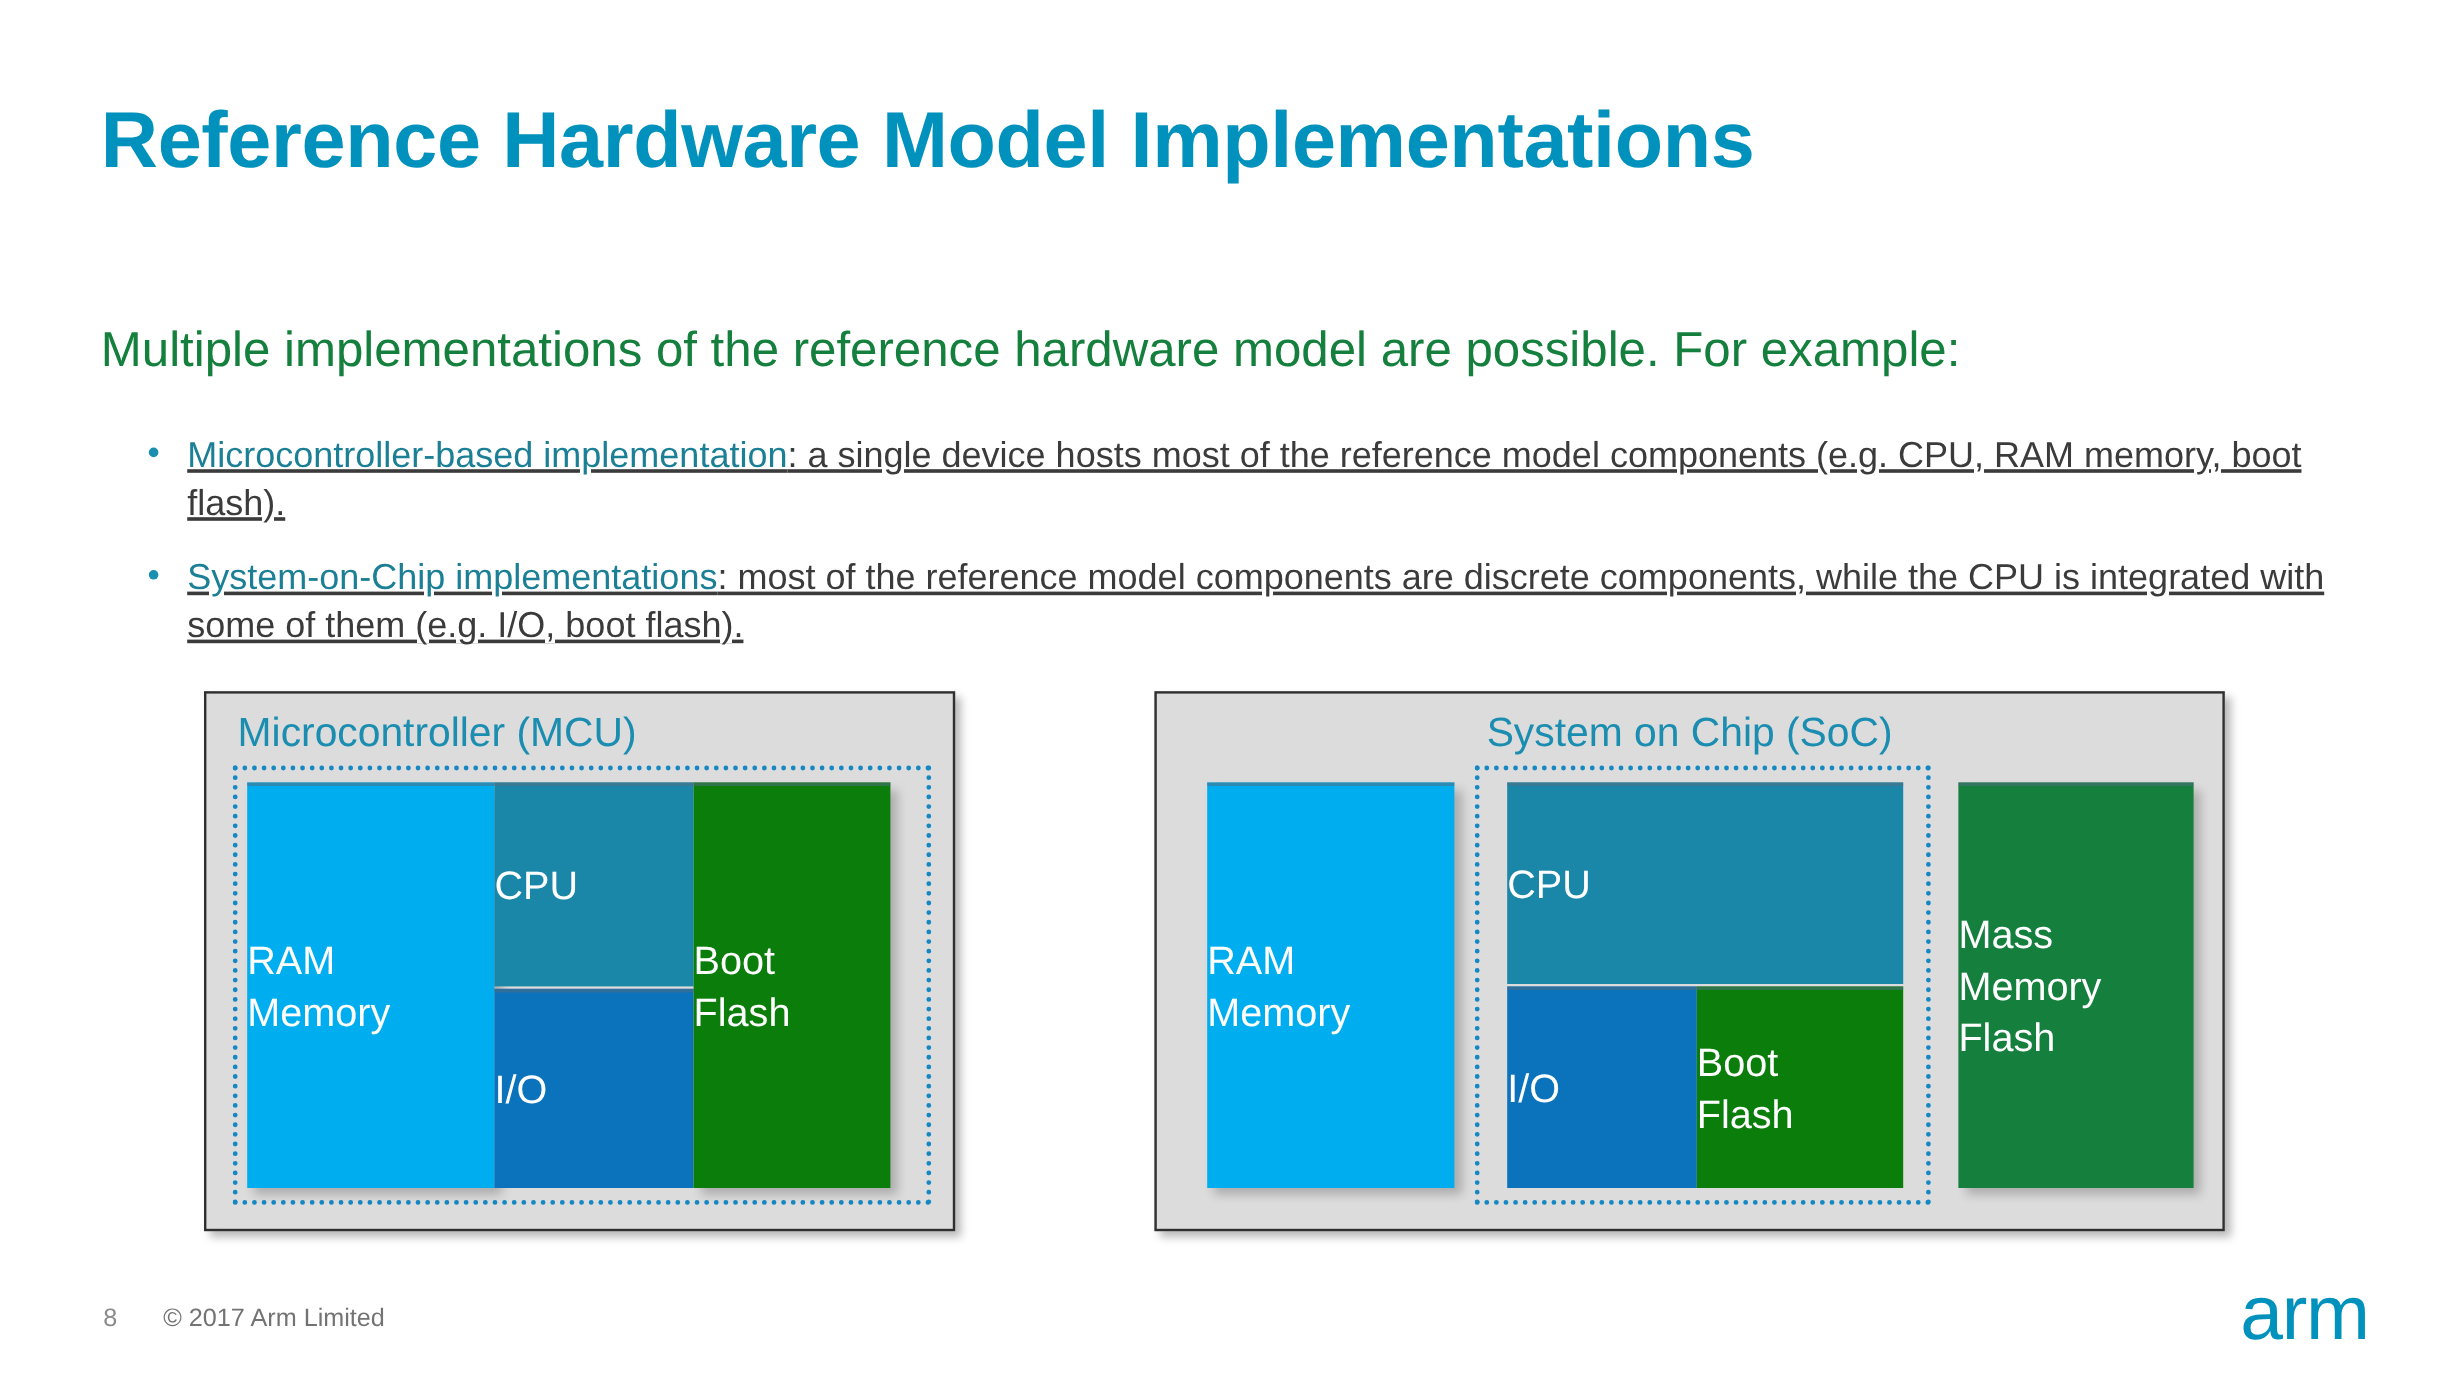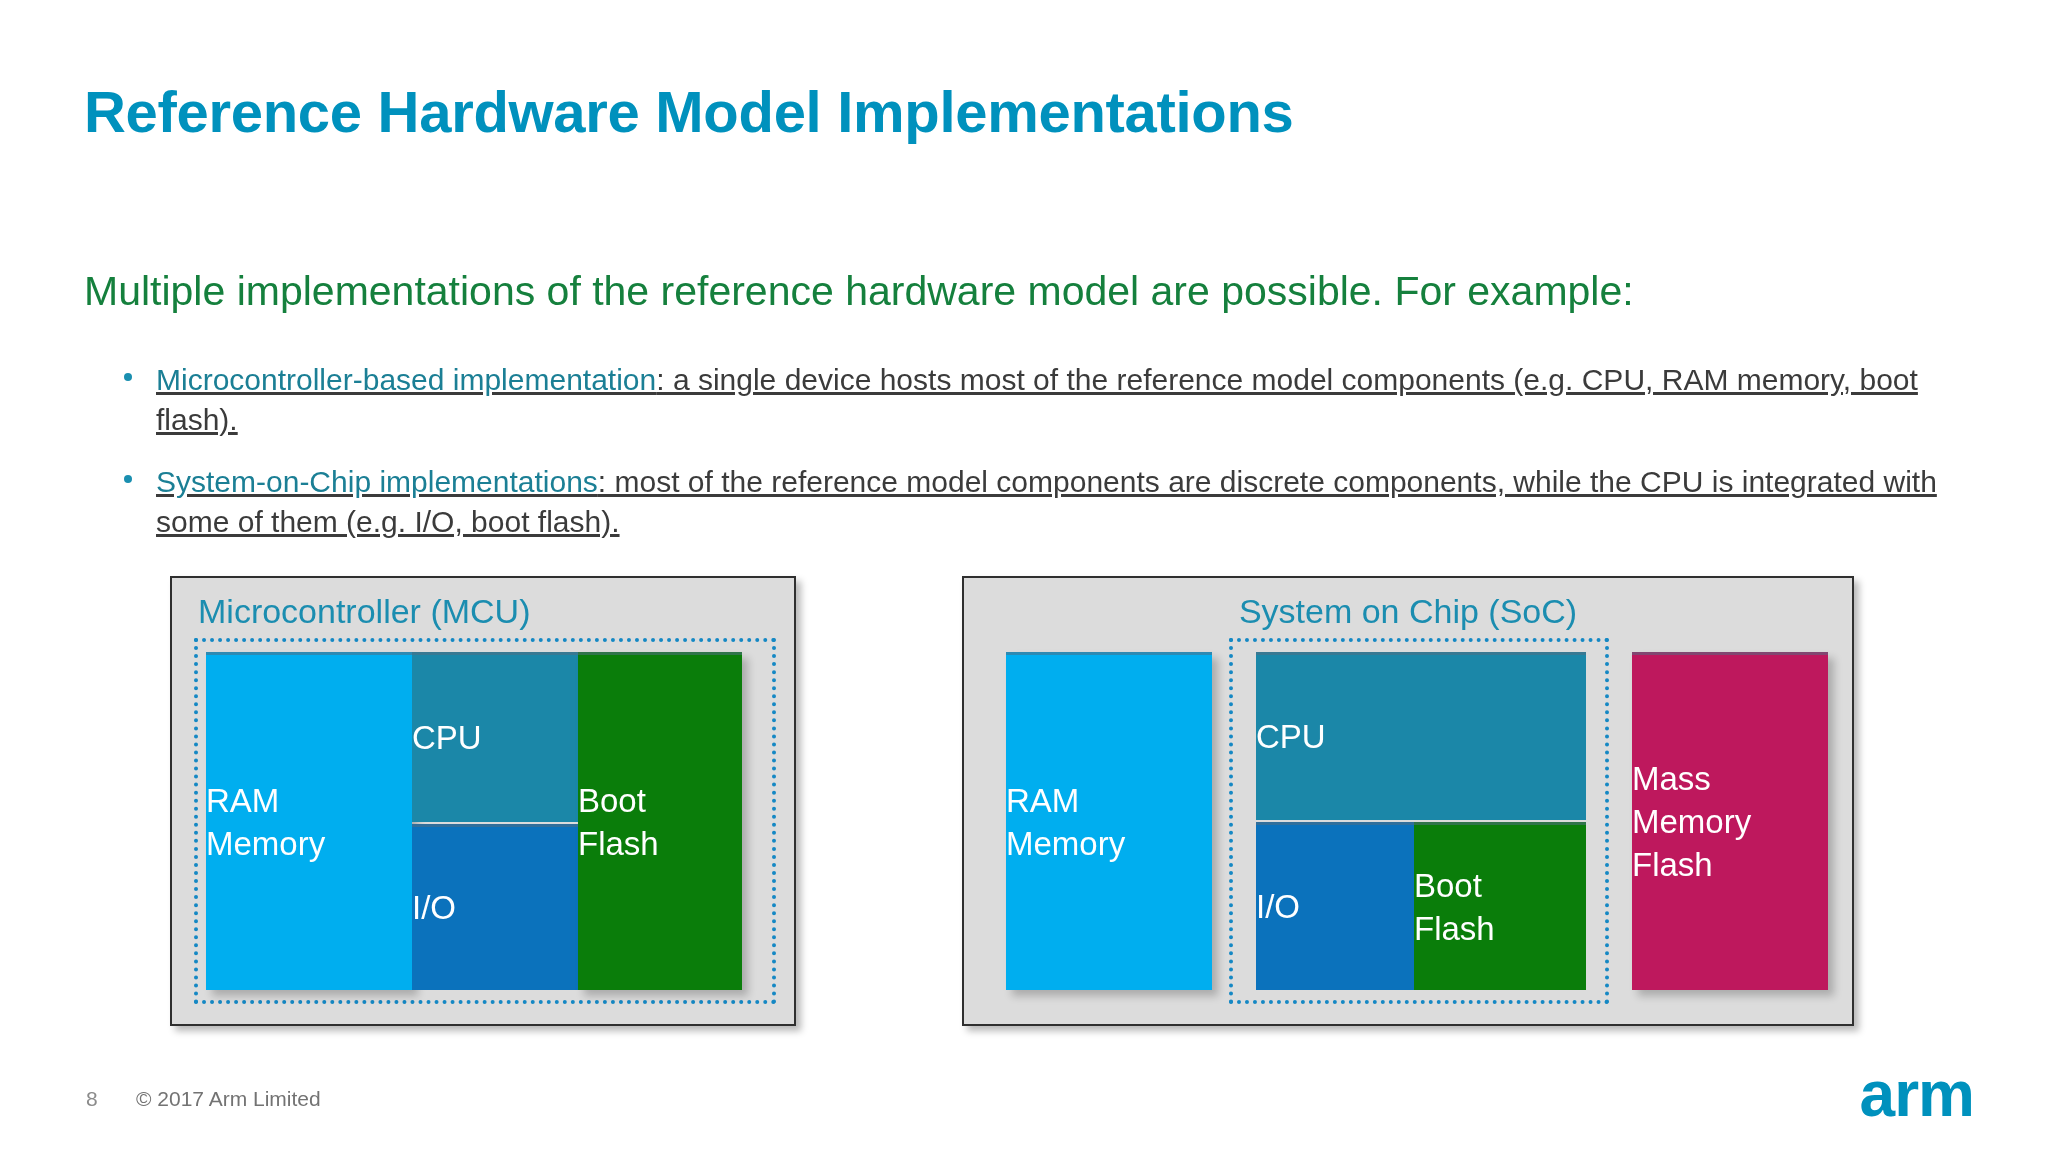--- a/index.html
+++ b/index.html
@@ -17,21 +17,21 @@
     width: 2048px;
     height: 1152px;
     background: #ffffff;
   }
 
   
   .slide-title {
     position: absolute;
     left: 84px;
     top: 78px;
-    font-size: 58px;
+    font-size: 66px;
     font-weight: bold;
     color: #0091BD;
     letter-spacing: -0.3px;
     white-space: nowrap;
   }
 
   
   .lead {
     position: absolute;
     left: 84px;
@@ -156,21 +156,21 @@
   .mcu-ram   { left: 34px;  top: 74px;  width: 206px; height: 338px; background: #00AEEF; }
   .mcu-cpu   { left: 240px; top: 74px;  width: 166px; height: 170px; background: #1B87A8; }
   .mcu-io    { left: 240px; top: 246px; width: 166px; height: 166px; background: #0B72BC; }
   .mcu-flash { left: 406px; top: 74px;  width: 164px; height: 338px; background: #0A7D0A; }
 
   
   .soc-ram   { left: 42px;  top: 74px;  width: 206px; height: 338px; background: #00AEEF; }
   .soc-cpu   { left: 292px; top: 74px;  width: 330px; height: 168px; background: #1B87A8; }
   .soc-io    { left: 292px; top: 244px; width: 158px; height: 168px; background: #0B72BC; }
   .soc-boot  { left: 450px; top: 244px; width: 172px; height: 168px; background: #0A7D0A; }
-  .soc-mass  { left: 668px; top: 74px;  width: 196px; height: 338px; background: #be185d; }
+  .soc-mass  { left: 668px; top: 74px;  width: 196px; height: 338px; background: #15803d; }
 
   
   .footer-page {
     position: absolute;
     left: 86px;
     top: 1087px;
     font-size: 21px;
     color: #8b8b8b;
   }
 
@@ -180,21 +180,21 @@
     top: 1087px;
     font-size: 21px;
     color: #737373;
   }
 
   .arm-logo {
     position: absolute;
     right: 74px;
     top: 1062px;
     font-size: 64px;
-    font-weight: bold;
+    font-weight: normal;
     color: #0091BD;
     letter-spacing: -1px;
     line-height: 1;
   }
 </style>
 </head>
 <body>
 
 <div class="slide">
 

